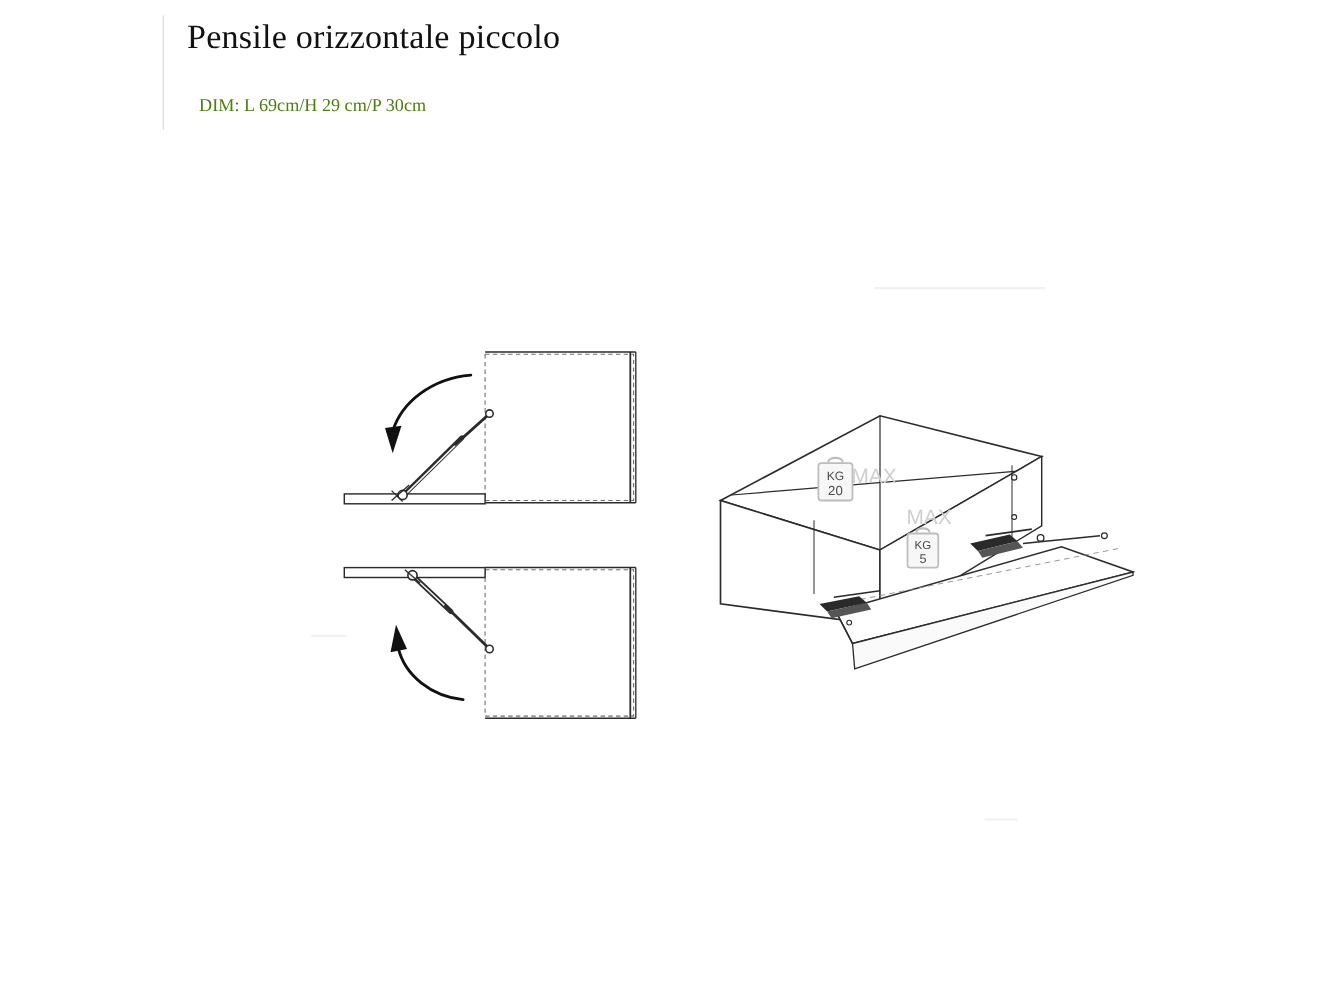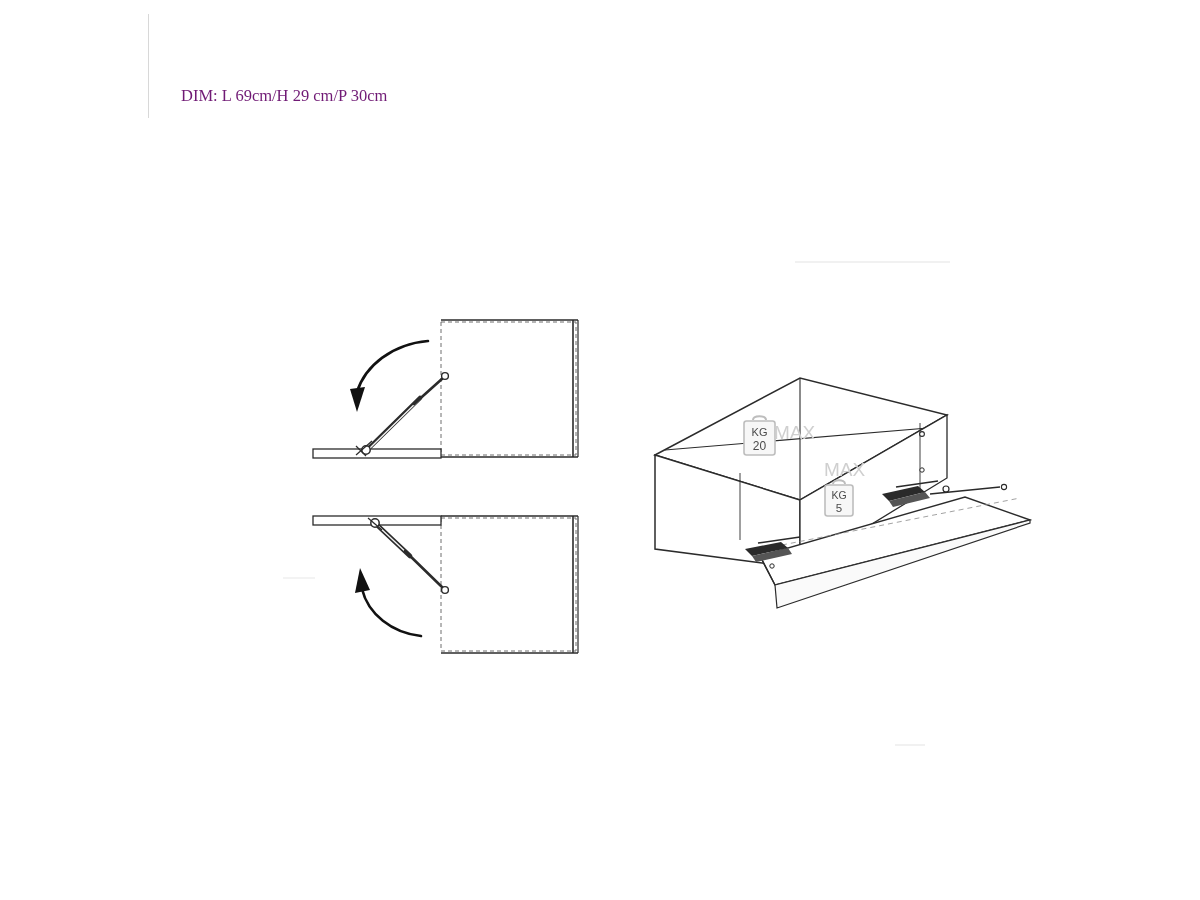--- a/index.html
+++ b/index.html
@@ -31,21 +31,21 @@
     letter-spacing: 0.2px;
     color: #111111;
     white-space: nowrap;
     font-family: "Liberation Serif", serif;
   }
   .subtitle {
     position: absolute;
     left: 181px;
     top: 86px;
     font-size: 16.5px;
-    color: #701a75;
+    color: #4d7c0f;
     white-space: nowrap;
     font-family: "Liberation Serif", serif;
   }
   .header-rule {
     position: absolute;
     left: 148px;
     top: 14px;
     width: 1px;
     height: 104px;
     background: #d8d8d8;
@@ -68,20 +68,21 @@
     fill: #4a4a4a;
   }
 </style>
 </head>
 <body>
 
 <div id="page">
 
   <div class="header-rule"></div>
 
+  <div class="title">Pensile orizzontale piccolo</div>
 
   <div class="subtitle">DIM: L 69cm/H 29 cm/P 30cm</div>
 
   <svg id="drawing" viewBox="0 0 1200 900">
 
     <g>
 
       <rect x="441" y="322" width="135" height="133" fill="#ffffff" stroke="#6f6f6f" stroke-width="1" stroke-dasharray="4 3"></rect>
 
       <line x1="573" y1="320" x2="573" y2="457" stroke="#2b2b2b" stroke-width="1.6"></line>

